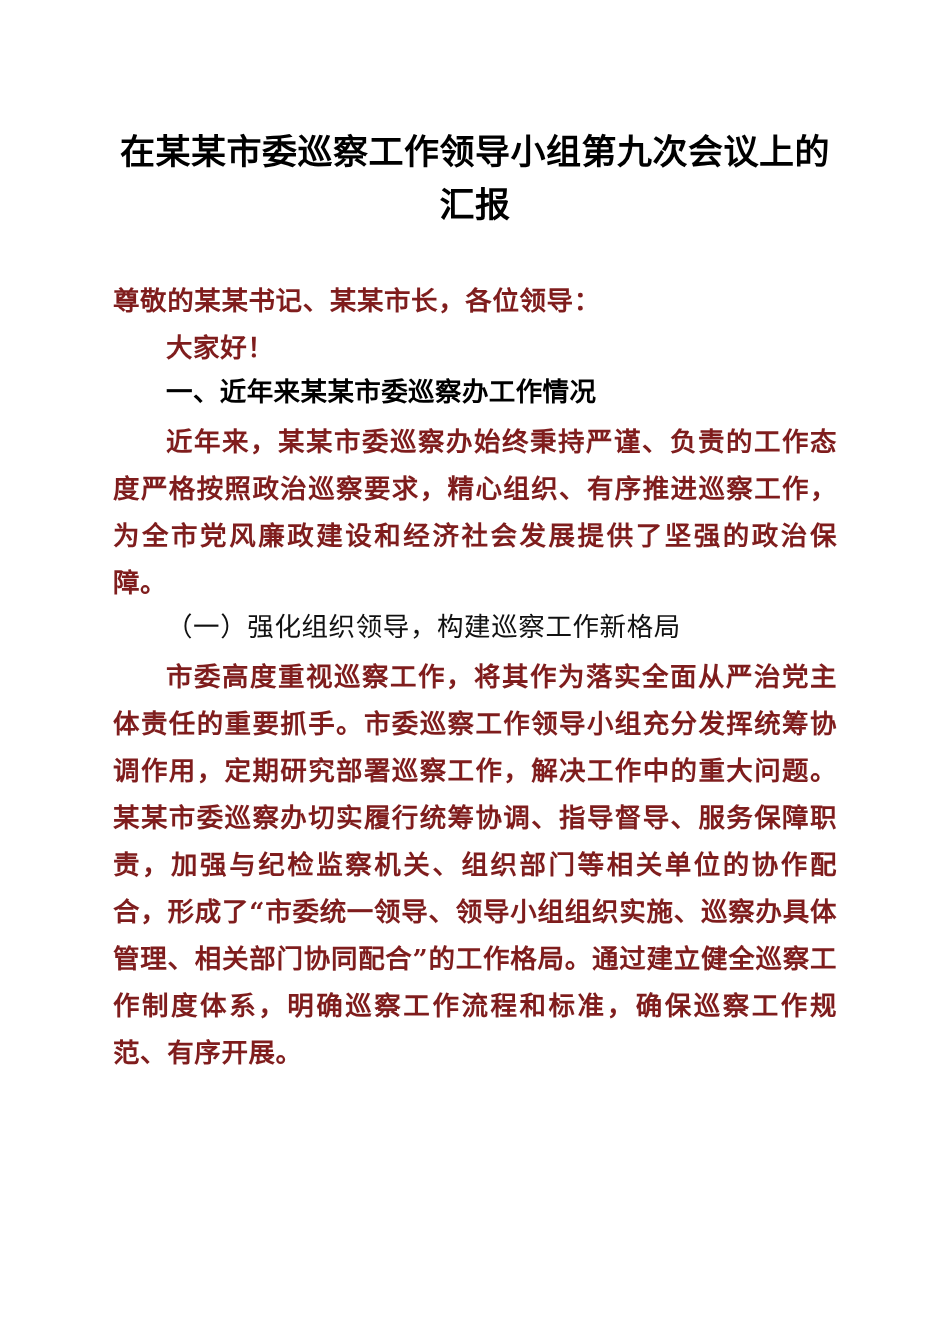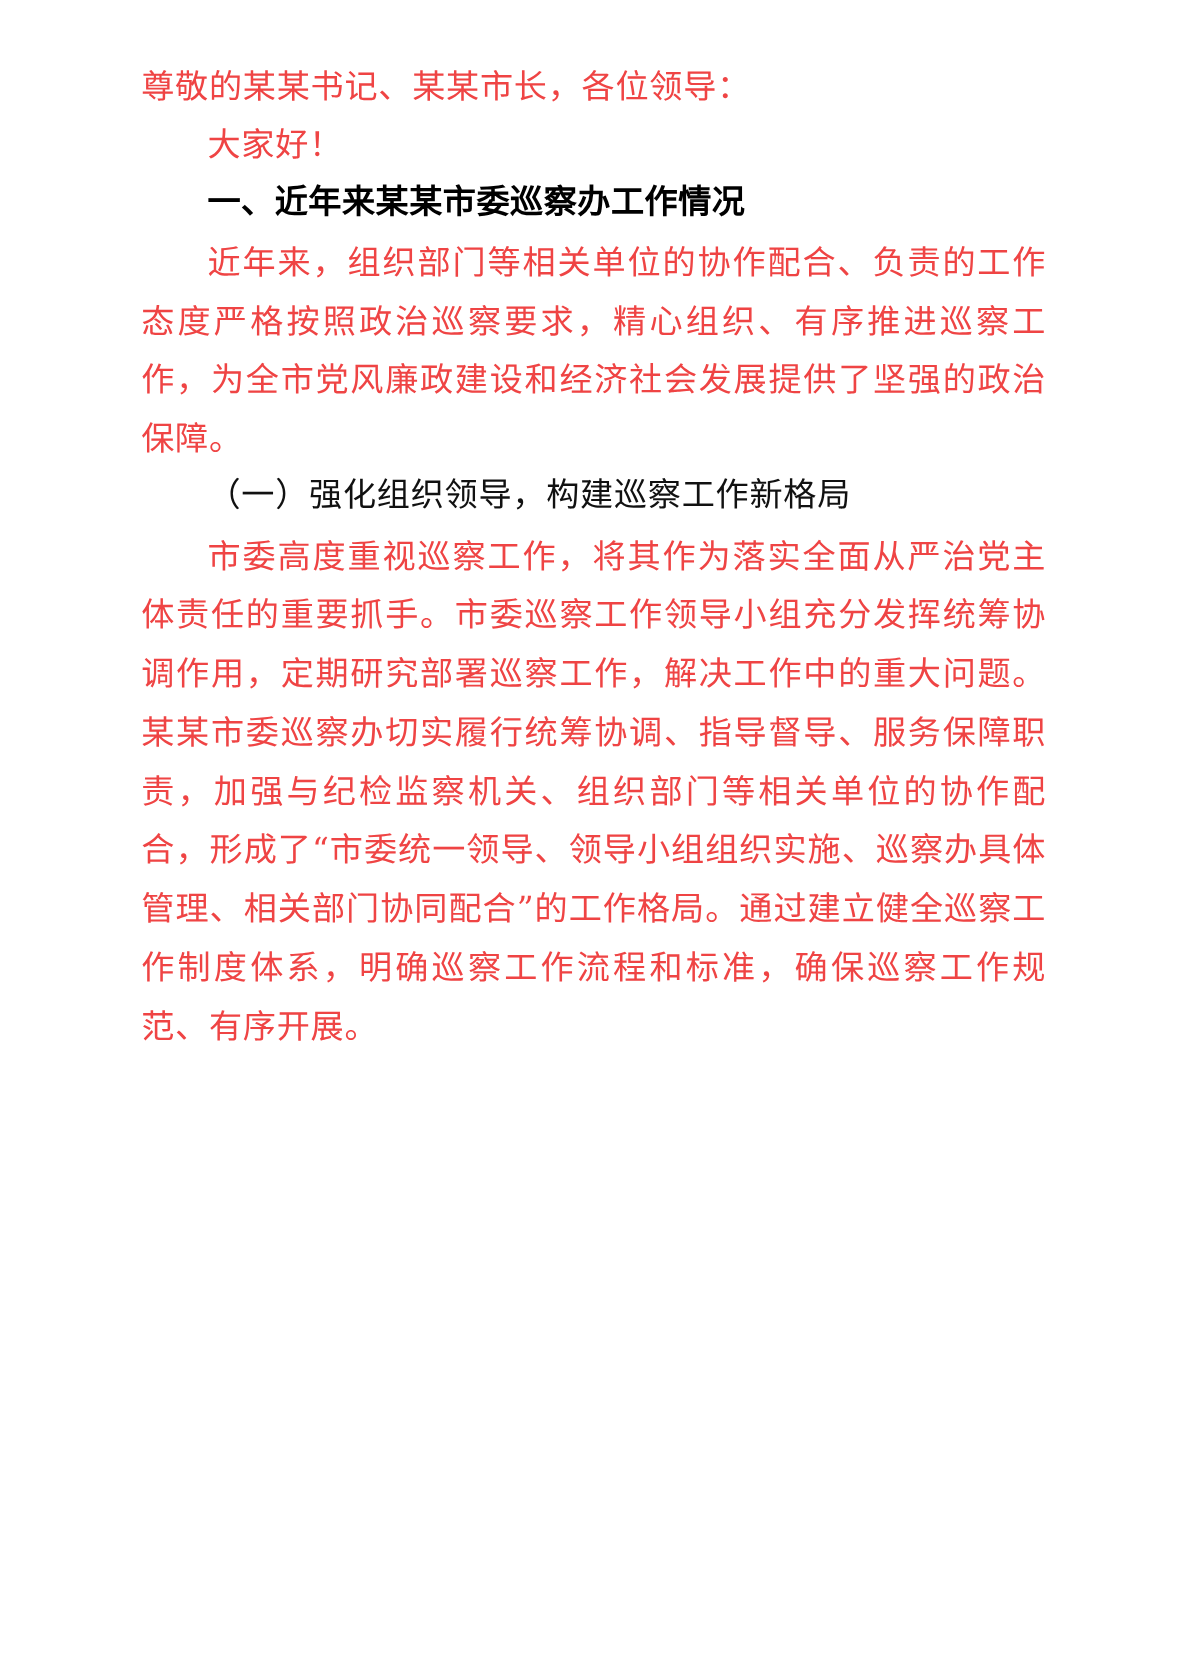--- a/index.html
+++ b/index.html
@@ -35,26 +35,26 @@
     margin: 0;
     padding-top: 125px;
     letter-spacing: 0.5px;
   }
 
   
   .para {
     font-family: "DejaVu Serif", "Liberation Serif", serif;
     font-size: 26.5px;
     line-height: 47px;
-    color: #ef4444;
+    color: #7f1d1d;
     margin: 0;
     text-align: justify;
     text-justify: inter-character;
     letter-spacing: 0.6px;
-    font-weight: normal;
+    font-weight: bold;
   }
 
   .para.indent {
     text-indent: 53px;
   }
 
   .para.salutation {
     text-indent: 0;
   }
 
@@ -83,30 +83,34 @@
     text-indent: 53px;
     letter-spacing: 0.6px;
   }
 </style>
 </head>
 <body>
 
 <div class="page">
   <div class="content">
 
+    <h1 class="doc-title">
+      <span>在某某市委巡察工作领导小组第九次会议上的</span><br>
+      <span>汇报</span>
+    </h1>
 
     <div class="gap-after-title"></div>
 
     <p class="para salutation">尊敬的某某书记、某某市长，各位领导：</p>
 
     <p class="para indent">大家好！</p>
 
 
     <p class="section-heading">一、近年来某某市委巡察办工作情况</p>
 
-    <p class="para indent">近年来，组织部门等相关单位的协作配合、负责的工作态度严格按照政治巡察要求，精心组织、有序推进巡察工作，为全市党风廉政建设和经济社会发展提供了坚强的政治保障。</p>
+    <p class="para indent">近年来，某某市委巡察办始终秉持严谨、负责的工作态度严格按照政治巡察要求，精心组织、有序推进巡察工作，为全市党风廉政建设和经济社会发展提供了坚强的政治保障。</p>
 
     <p class="sub-heading">（一）强化组织领导，构建巡察工作新格局</p>
 
     <p class="para indent">市委高度重视巡察工作，将其作为落实全面从严治党主体责任的重要抓手。市委巡察工作领导小组充分发挥统筹协调作用，定期研究部署巡察工作，解决工作中的重大问题。某某市委巡察办切实履行统筹协调、指导督导、服务保障职责，加强与纪检监察机关、组织部门等相关单位的协作配合，形成了“市委统一领导、领导小组组织实施、巡察办具体管理、相关部门协同配合”的工作格局。通过建立健全巡察工作制度体系，明确巡察工作流程和标准，确保巡察工作规范、有序开展。</p>
 
   </div>
 </div>
 
 </body></html>

